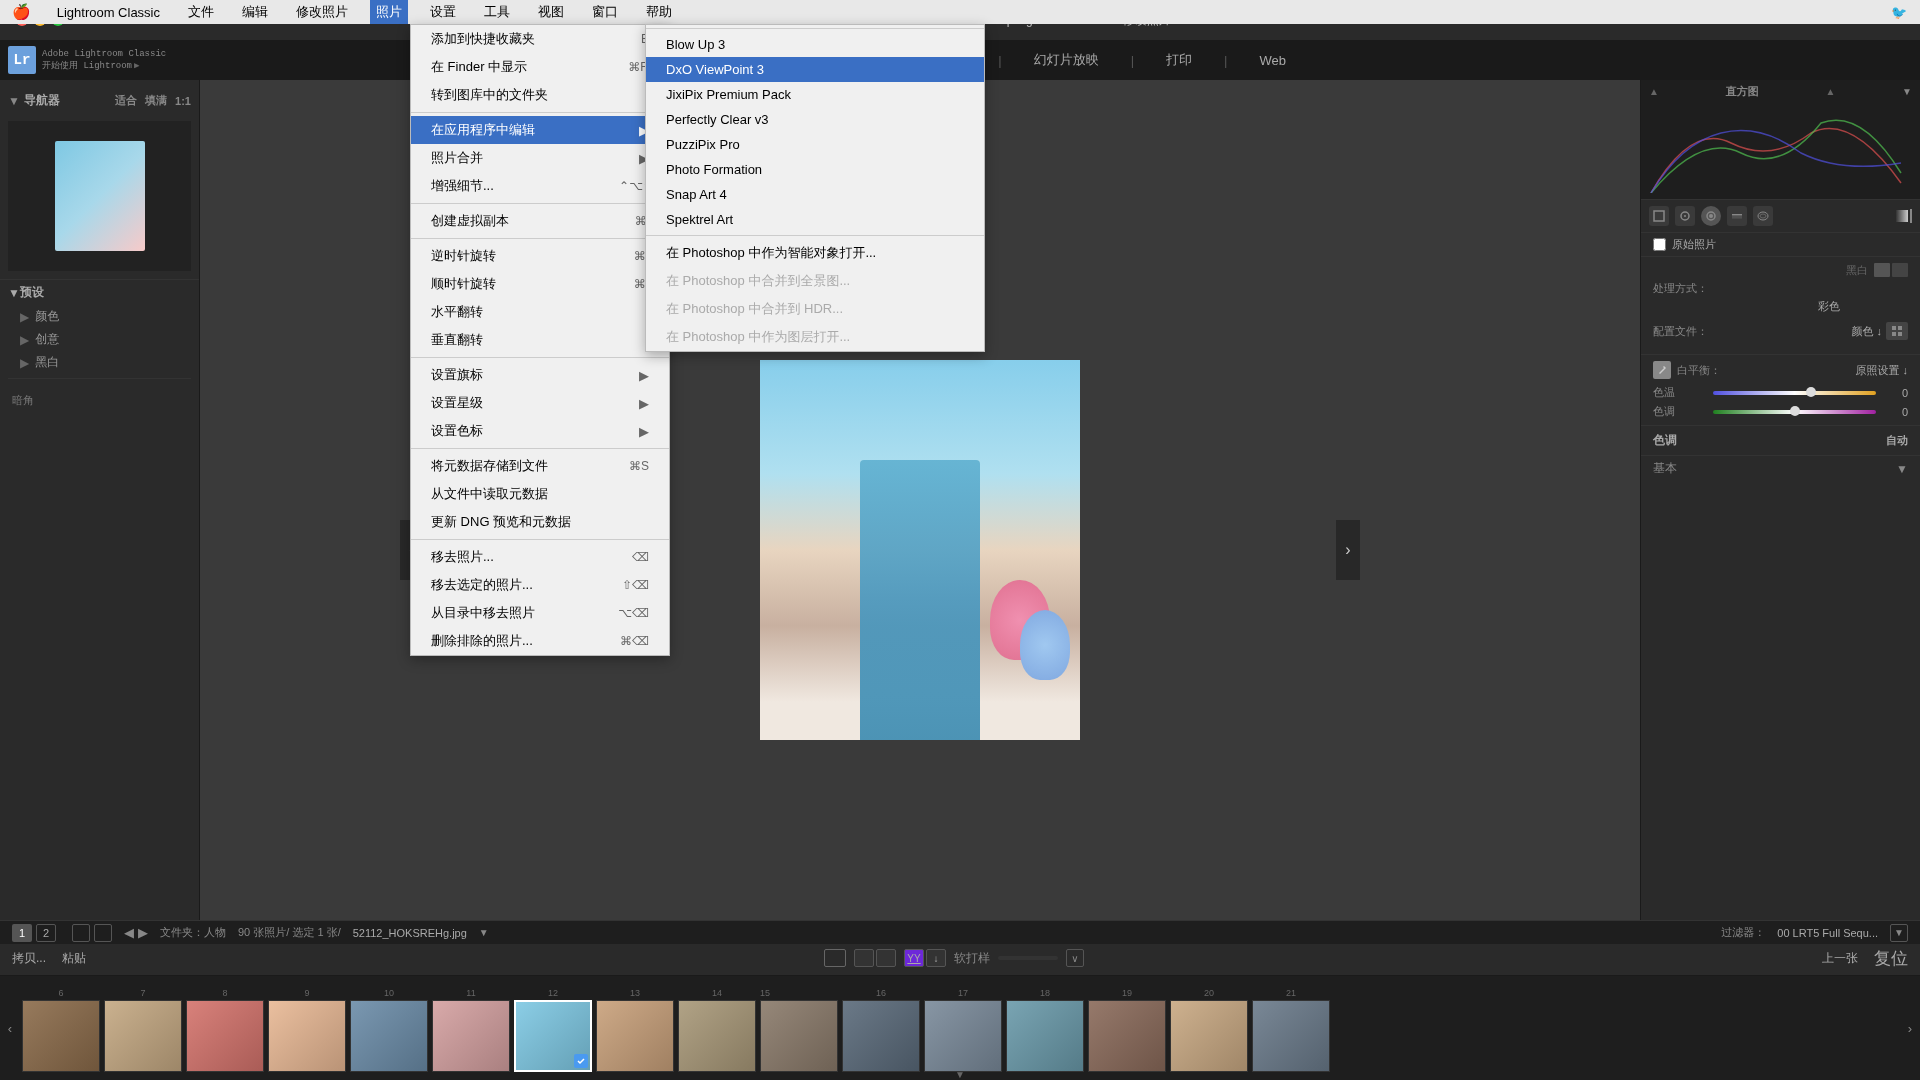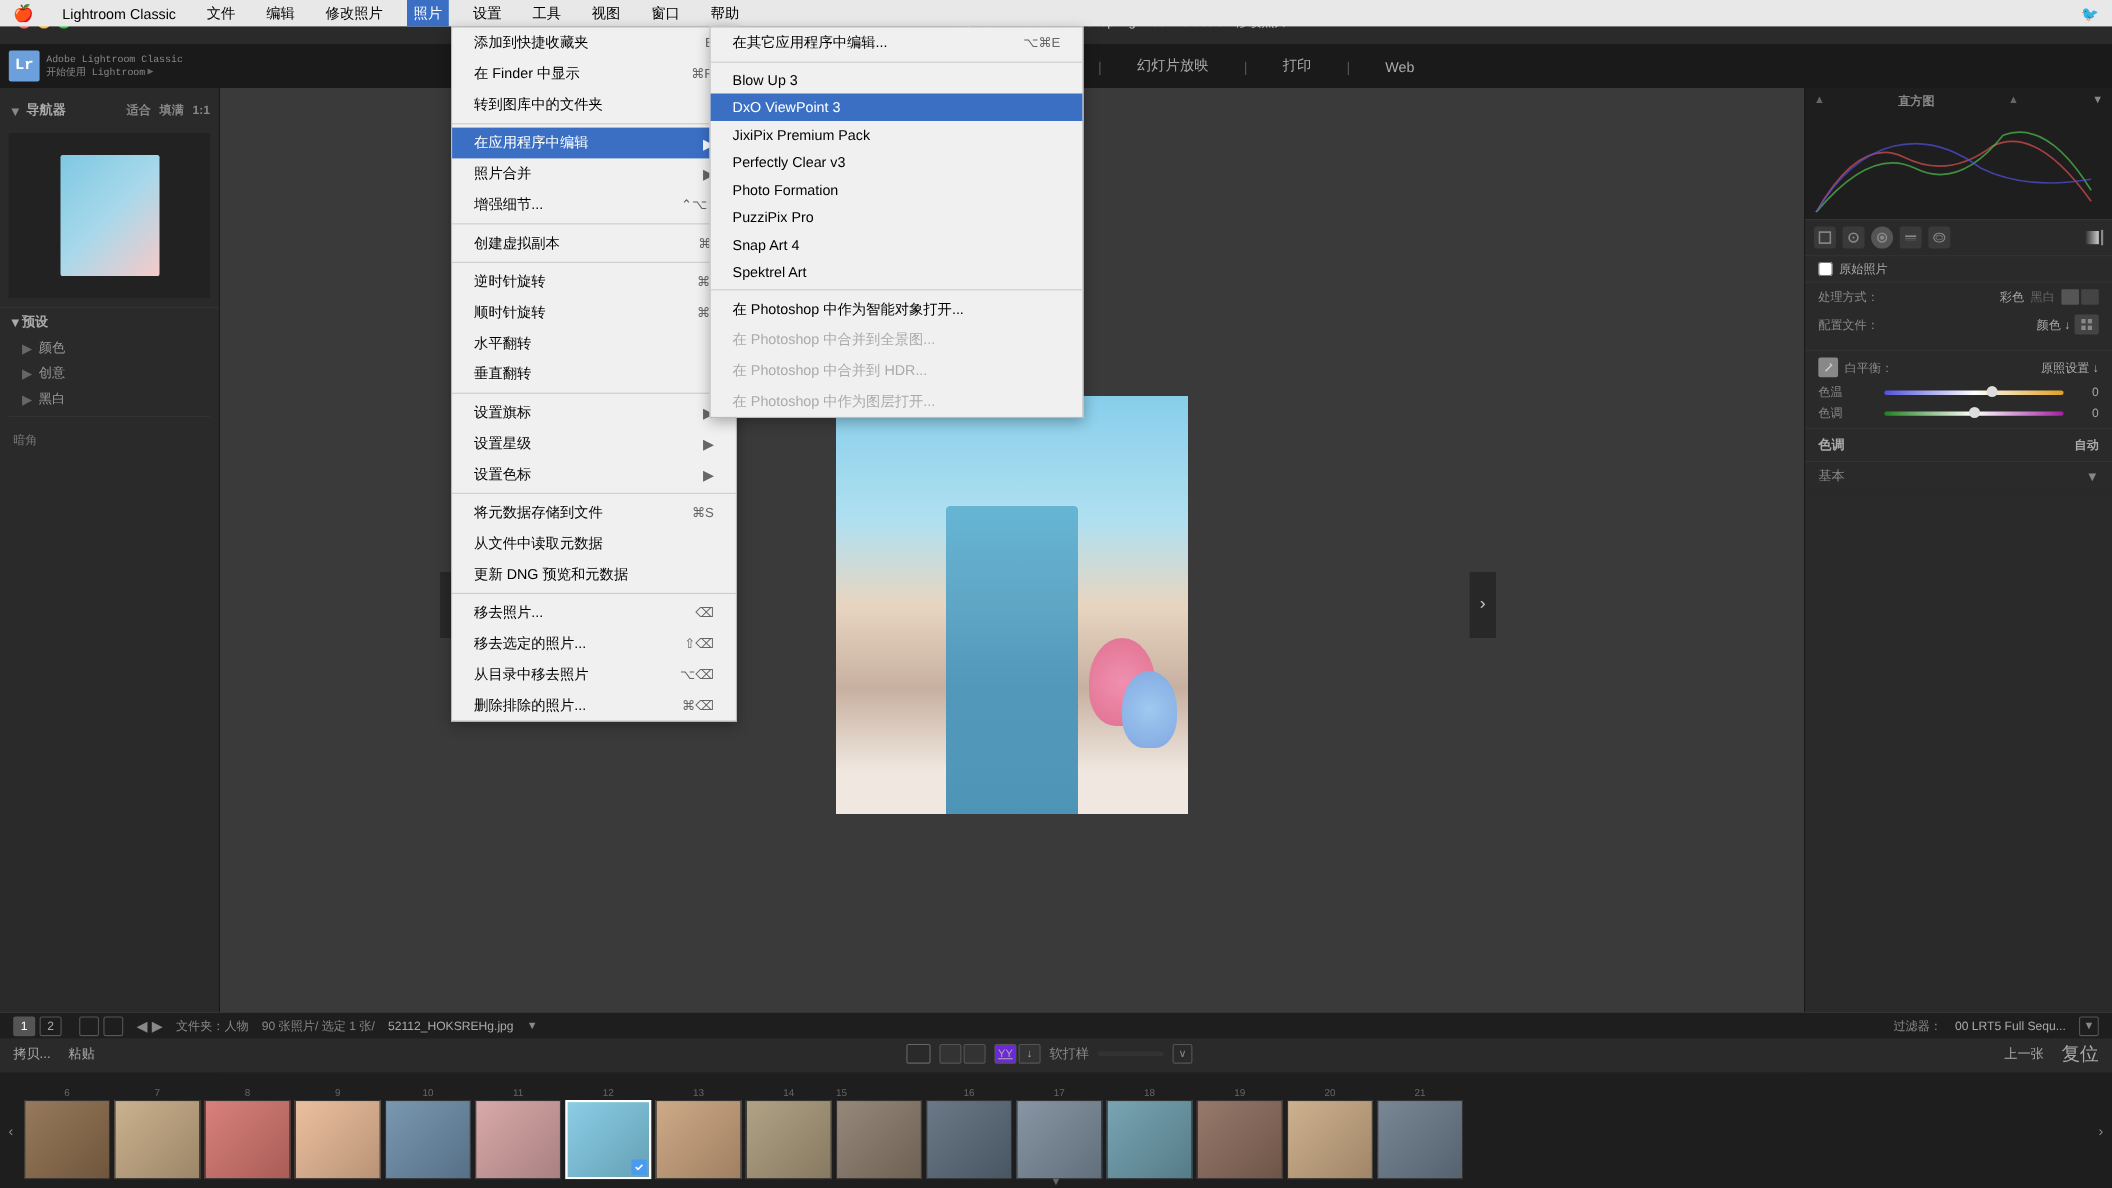--- a/index.html
+++ b/index.html
@@ -531,21 +531,21 @@
 
     <div style="display:flex;align-items:center;padding:4px 12px;border-bottom:1px solid #333;">
       <input type="checkbox" style="margin-right: 6px;">
       <span style="color:#aaa;font-size:11px;">原始照片</span>
     </div>
 
     <div style="padding:6px 12px;border-bottom:1px solid #333;">
       <div class="develop-row">
         <span style="color:#888;font-size:11px;">处理方式：</span>
         <div style="margin-left:auto;display:flex;gap:6px;">
-          <span style="color:#aaa;font-size:11px;cursor:pointer;">彩色</span>
+          <span style="color:#aaa;font-size:11px;cursor:pointer;margin-top:36px;">彩色</span>
           <span style="color:#666;font-size:11px;cursor:pointer;">黑白</span>
           <div style="display:flex;gap:2px;">
             <div style="width:16px;height:14px;background:#555;border-radius:1px;"></div>
             <div style="width:16px;height:14px;background:#444;border-radius:1px;"></div>
           </div>
         </div>
       </div>
       <div class="develop-row">
         <span style="color:#888;font-size:11px;">配置文件：</span>
         <span style="color:#aaa;font-size:11px;margin-left:auto;cursor:pointer;">颜色 ↓</span>
@@ -838,42 +838,38 @@
     <span>从目录中移去照片</span>
     <span class="shortcut">⌥⌫</span>
   </div>
   <div class="menu-item-row">
     <span>删除排除的照片...</span>
     <span class="shortcut">⌘⌫</span>
   </div>
 </div>
 
 <div class="submenu">
-  <div class="menu-item-row">
-    <span>在其它应用程序中编辑...</span>
-    <span class="shortcut">⌥⌘E</span>
-  </div>
   <div class="menu-separator"></div>
   <div class="menu-item-row">
     <span>Blow Up 3</span>
   </div>
   <div class="menu-item-row active">
     <span>DxO ViewPoint 3</span>
   </div>
   <div class="menu-item-row">
     <span>JixiPix Premium Pack</span>
   </div>
   <div class="menu-item-row">
     <span>Perfectly Clear v3</span>
   </div>
   <div class="menu-item-row">
+    <span>PuzziPix Pro</span>
+  </div>
+  <div class="menu-item-row">
     <span>Photo Formation</span>
-  </div>
-  <div class="menu-item-row">
-    <span>PuzziPix Pro</span>
   </div>
   <div class="menu-item-row">
     <span>Snap Art 4</span>
   </div>
   <div class="menu-item-row">
     <span>Spektrel Art</span>
   </div>
   <div class="menu-separator"></div>
   <div class="menu-item-row">
     <span>在 Photoshop 中作为智能对象打开...</span>

